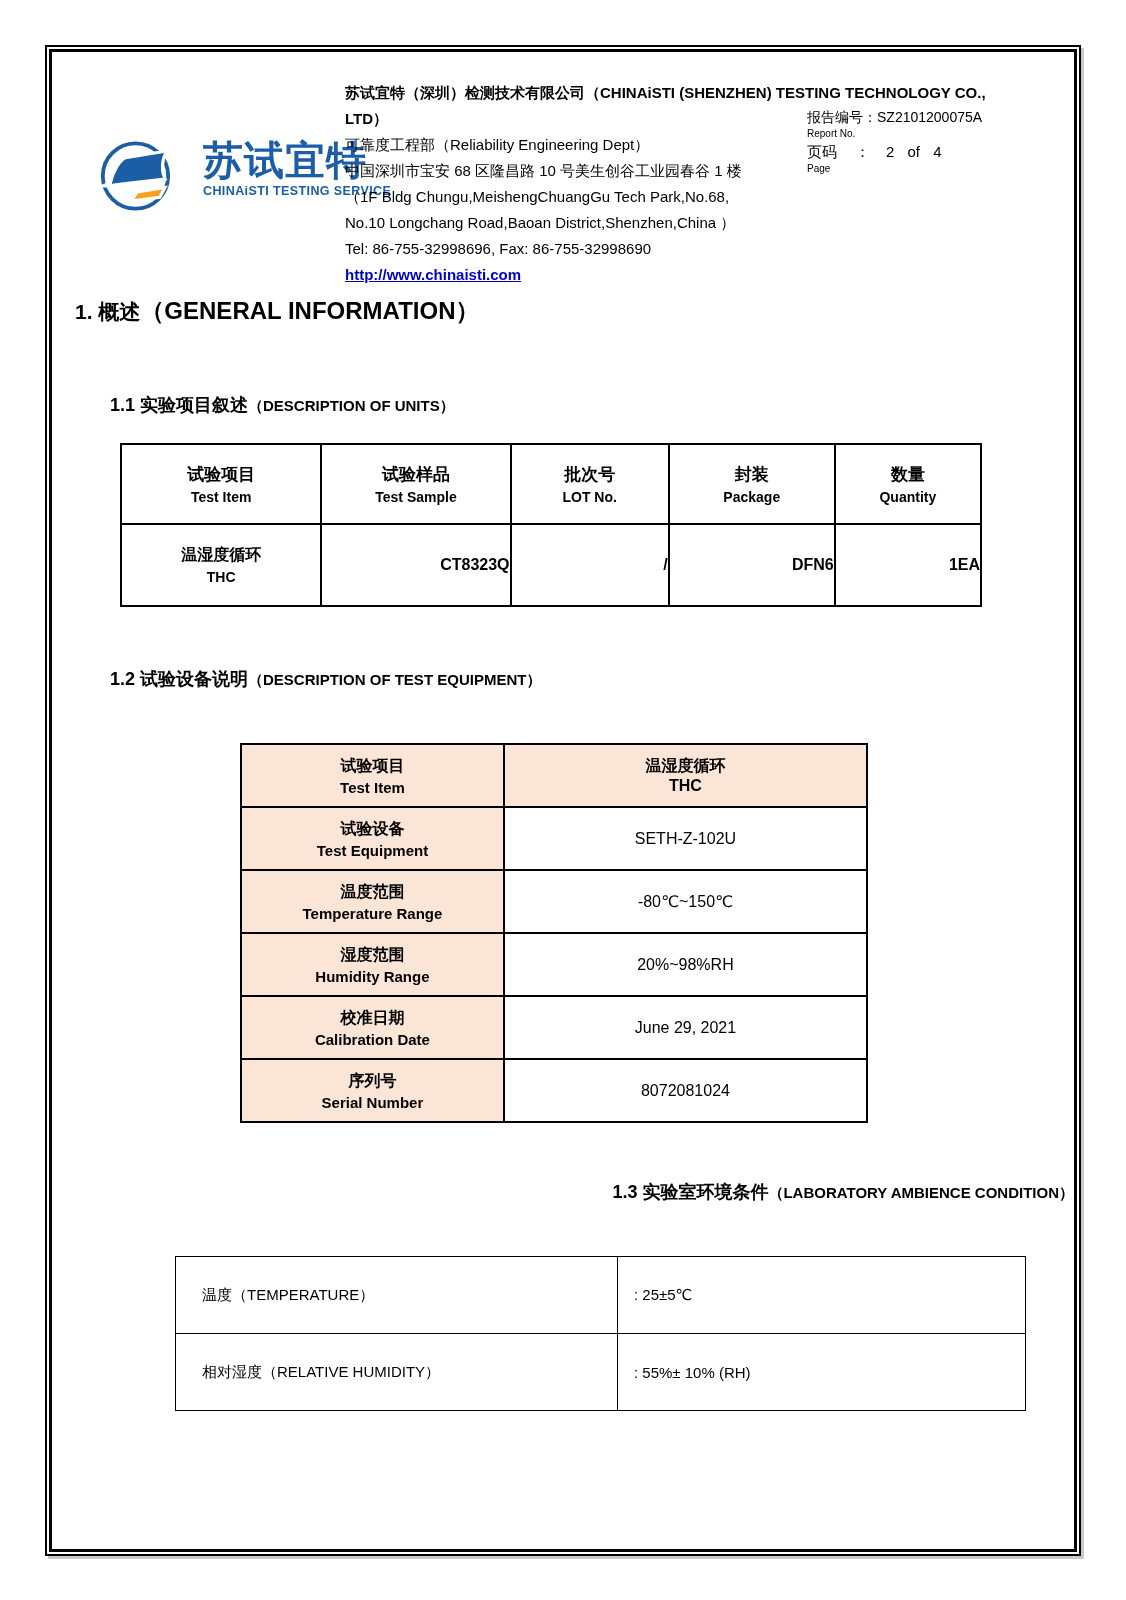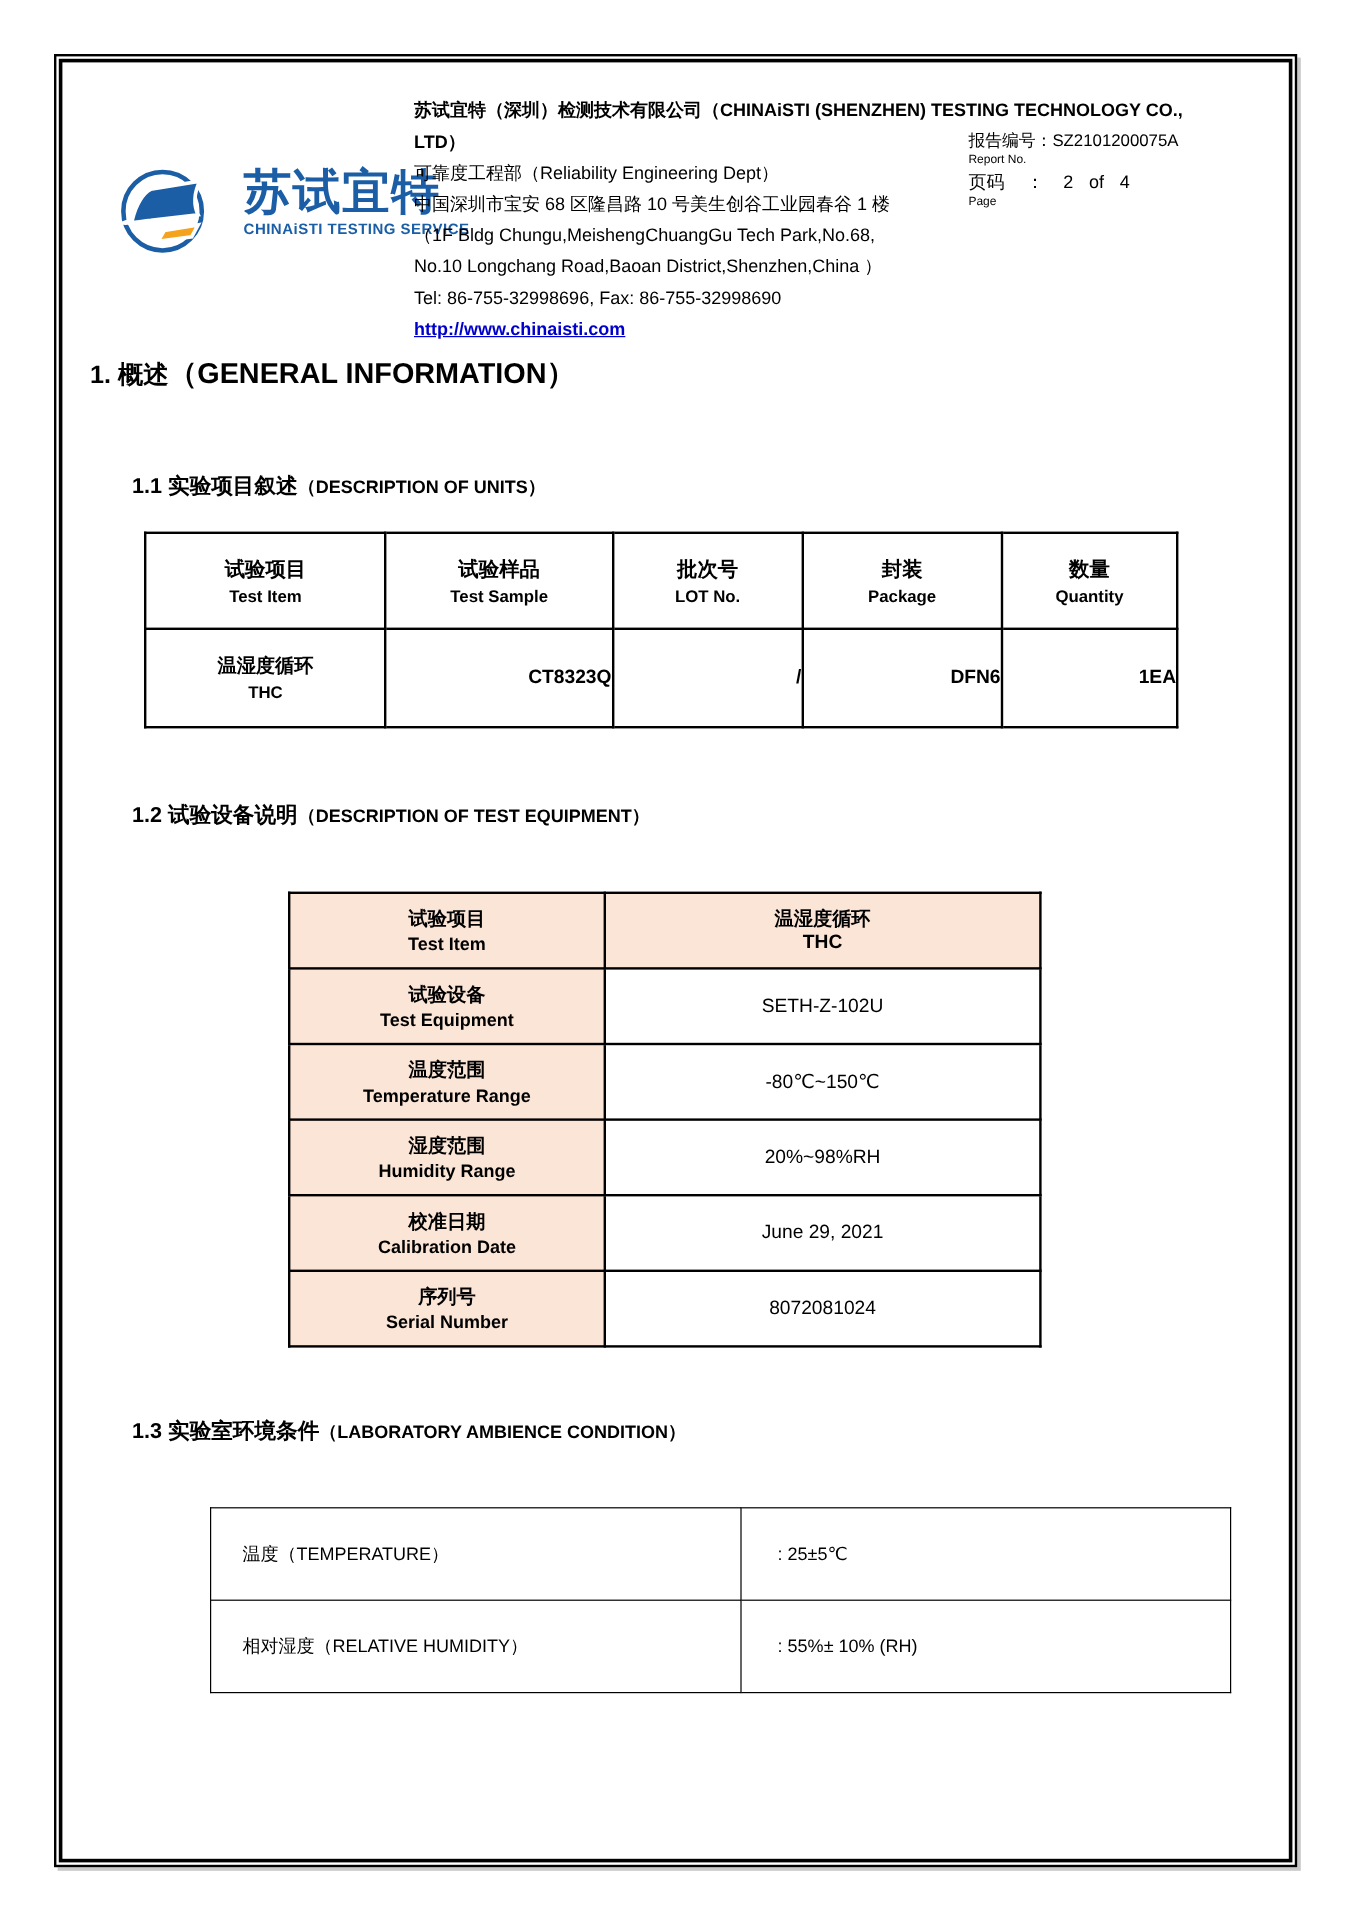--- a/index.html
+++ b/index.html
@@ -59,27 +59,27 @@
   
   .t-equip { margin:52px 0 0 188px; width:628px; }
   .t-equip td { border:2px solid #000; text-align:center; height:63px; }
   .t-equip .lbl { background:#fbe5d6; }
   .t-equip .hval { background:#fbe5d6; }
   .t-equip .lbl-cn { font-size:16px; font-weight:bold; }
   .t-equip .lbl-en { font-size:15px; font-weight:bold; margin-top:2px; }
   .t-equip .v { font-size:16px; }
   .t-equip .v-b { font-size:16px; font-weight:bold; }
 
-  .h-13 { margin-top:57px; }
+  .h-13 { margin-top:57px;text-align:right; }
 
   
   .t-amb { margin:52px 0 0 123px; width:851px; }
   .t-amb td { border:1px solid #000; height:77px; font-size:15px; }
   .t-amb .lbl { padding-left:26px; }
-  .t-amb .val { padding-left:30px; }
+  .t-amb .val { padding-left:16px; }
 </style>
 </head>
 <body>
 
 <div class="page">
   <div class="frame-outer">
     <div class="frame-inner">
 
       <div class="logo">
         <svg width="86" height="76" viewBox="0 0 100 100">

